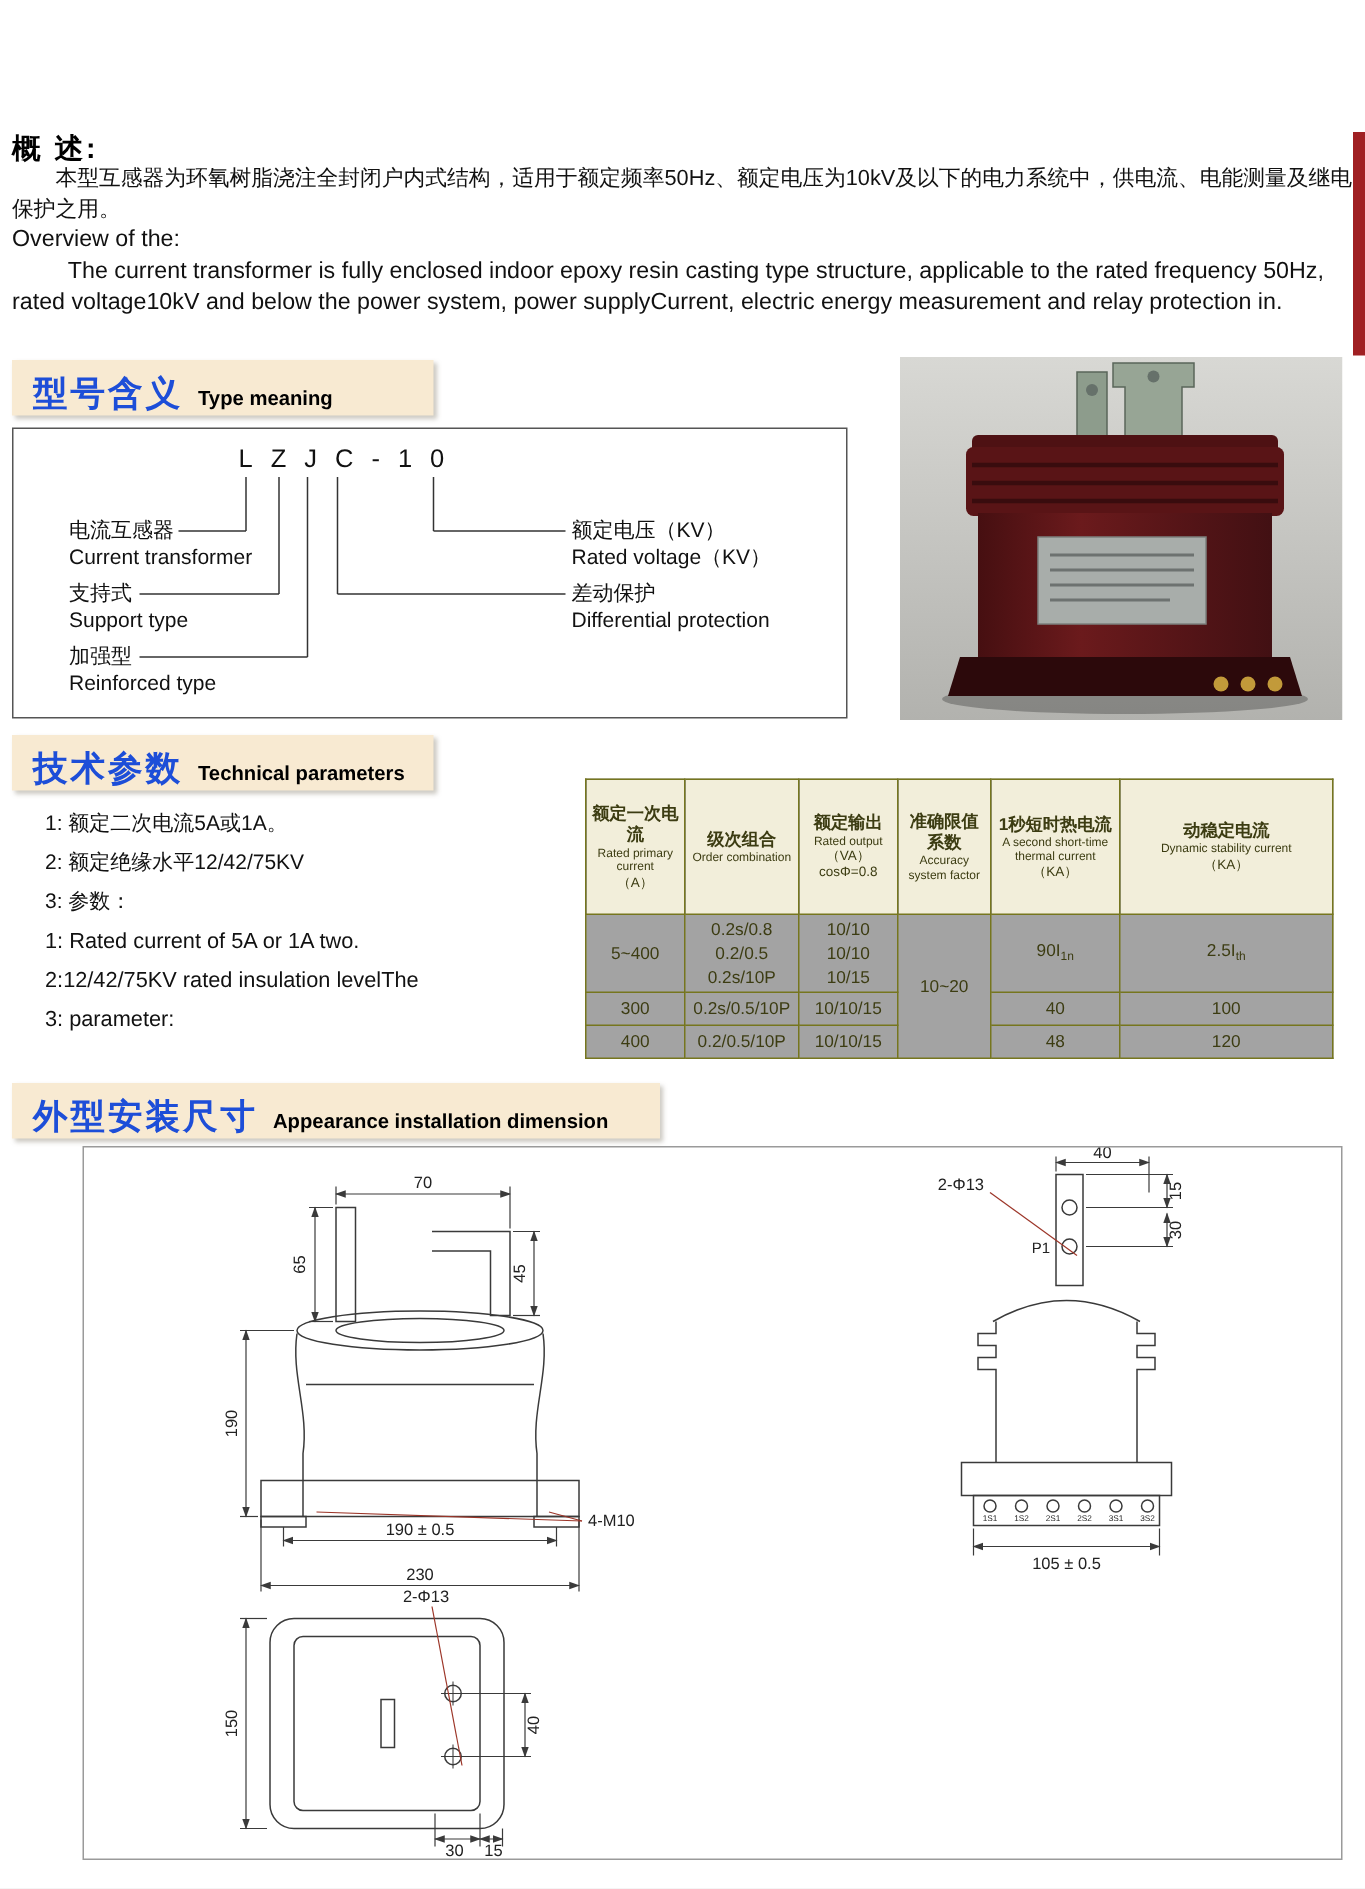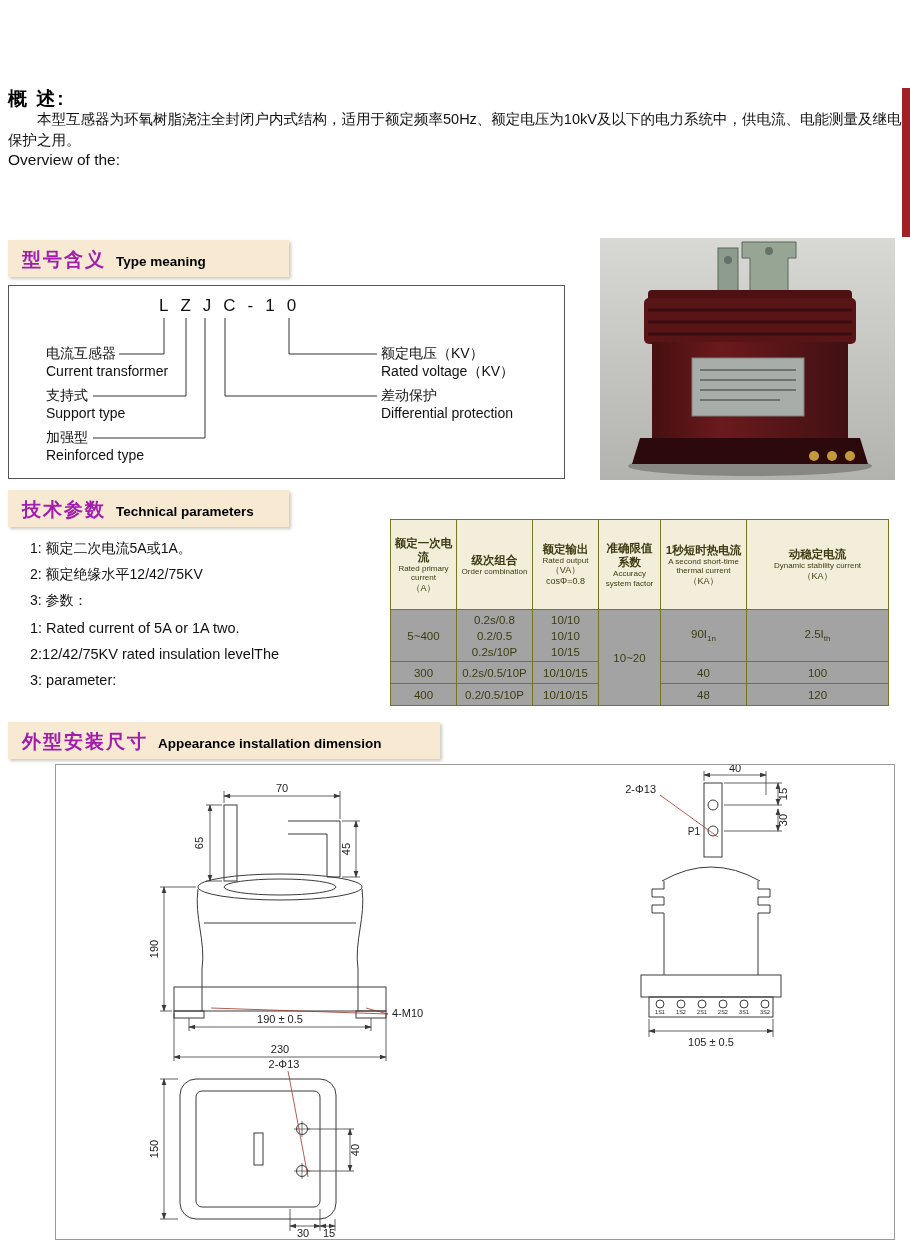--- a/index.html
+++ b/index.html
@@ -8,21 +8,21 @@
         font-family:"Liberation Sans",sans-serif;overflow:hidden}
   .abs{position:absolute}
   .title-zh,.title-en{color:#0c86c8;font-weight:bold;font-size:26px;letter-spacing:1.5px;line-height:34px;white-space:nowrap}
   .ov-head-zh{font-size:19px;font-weight:bold;color:#000;letter-spacing:2px}
   .ov-body-zh{font-size:14.5px;color:#111;line-height:21px;text-indent:2em}
   .ov-head-en{font-size:15.5px;color:#111}
   .ov-body-en{font-size:15.5px;color:#111;line-height:21px;text-indent:2.4em}
   .accent-bar{background:#a02023}
   .sec-hdr{background:#f8ead2;display:flex;align-items:baseline;gap:10px;padding:7px 14px 6px;
            box-shadow:2px 2px 3px rgba(110,100,80,.35)}
-  .sec-hdr .zh{font-size:19px;font-weight:bold;color:#a21caf;letter-spacing:2px;white-space:nowrap}
+  .sec-hdr .zh{font-size:23px;font-weight:bold;color:#1d4ed8;letter-spacing:2px;white-space:nowrap}
   .sec-hdr .en{font-size:13.5px;font-weight:bold;color:#000;white-space:nowrap}
   .diagram-box{border:1px solid #555;background:#fff}
   .model{font-size:17px;color:#111;letter-spacing:12px;white-space:nowrap}
   .lbl-zh,.lbl-en{font-size:14px;color:#111;white-space:nowrap}
   .notes-zh div{font-size:14px;color:#111;margin-bottom:8px;white-space:nowrap}
   .notes-en div{font-size:14.5px;color:#111;margin-bottom:10px;white-space:nowrap}
   .tparams{border-collapse:collapse;table-layout:fixed;background:#a3a3a3}
   .tparams th,.tparams td{border:1px solid #76761e;text-align:center;vertical-align:middle;
            color:#3c3c12;padding:1px 2px;overflow:hidden}
   .tparams th{background:#f2eeda}
@@ -42,20 +42,21 @@
 <body>
 
 <div class="page">
 
 
   <div class="abs accent-bar" style="left:902px;top:88px;width:8px;height:149px"></div>
 
   <div class="abs ov-head-zh" style="left:8px;top:86px">概 述:</div>
   <div class="abs ov-body-zh" style="left:8px;top:109px;width:897px">本型互感器为环氧树脂浇注全封闭户内式结构，适用于额定频率50Hz、额定电压为10kV及以下的电力系统中，供电流、电能测量及继电保护之用。</div>
   <div class="abs ov-head-en" style="left:8px;top:151px">Overview of the:</div>
+  <div class="abs ov-body-en" style="left:8px;top:170px;width:900px">The current transformer is fully enclosed indoor epoxy resin casting type structure, applicable to the rated frequency 50Hz, rated voltage10kV and below the power system, power supplyCurrent, electric energy measurement and relay protection in.</div>
 
   <div class="abs sec-hdr" style="left:8px;top:240px;width:281px;height:37px">
     <span class="zh">型号含义</span>
     <span class="en">Type meaning</span>
   </div>
 
   <div class="abs diagram-box" style="left:8px;top:285px;width:557px;height:194px">
     <svg class="abs" style="left:0;top:0" width="555" height="192" viewBox="0 0 555 192">
       <g stroke="#333" stroke-width="1">
         <line x1="155" y1="32" x2="155" y2="68"></line>

